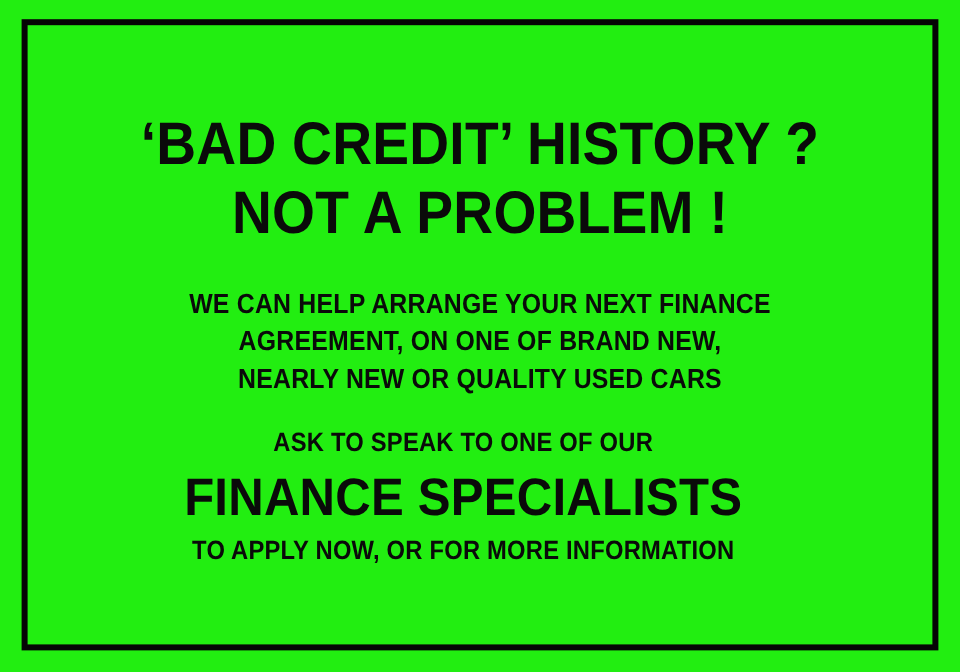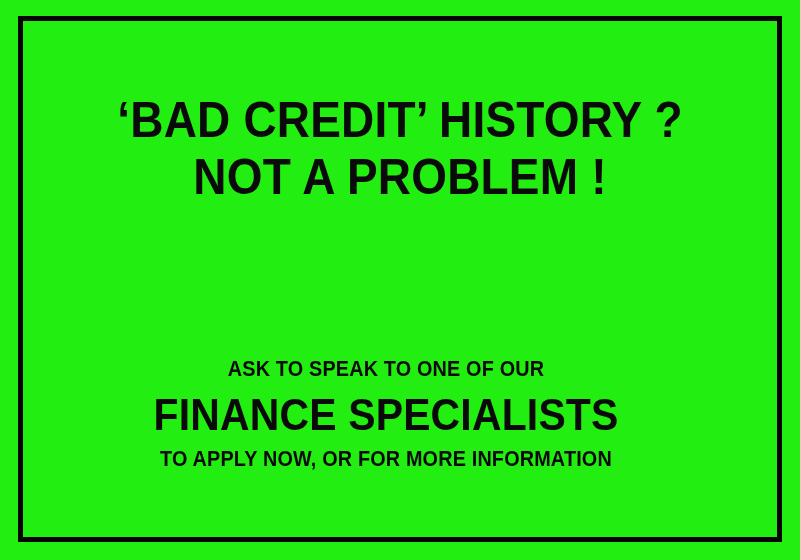--- a/index.html
+++ b/index.html
@@ -111,20 +111,25 @@
 
   <div id="frame"></div>
 
   <div id="content">
 
     <div id="headline">
       <span class="line">‘BAD CREDIT’ HISTORY ?</span>
       <span class="line">NOT A PROBLEM !</span>
     </div>
 
+    <div id="body-block">
+      <span class="line">WE CAN HELP ARRANGE YOUR NEXT FINANCE</span>
+      <span class="line">AGREEMENT, ON ONE OF BRAND NEW,</span>
+      <span class="line">NEARLY NEW OR QUALITY USED CARS</span>
+    </div>
 
     <div id="cta-block">
       <span class="line" id="cta-lead">ASK TO SPEAK TO ONE OF OUR</span>
       <span class="line" id="cta-headline">FINANCE SPECIALISTS</span>
       <span class="line" id="cta-footer">TO APPLY NOW, OR FOR MORE INFORMATION</span>
     </div>
 
   </div>
 </div>
 

